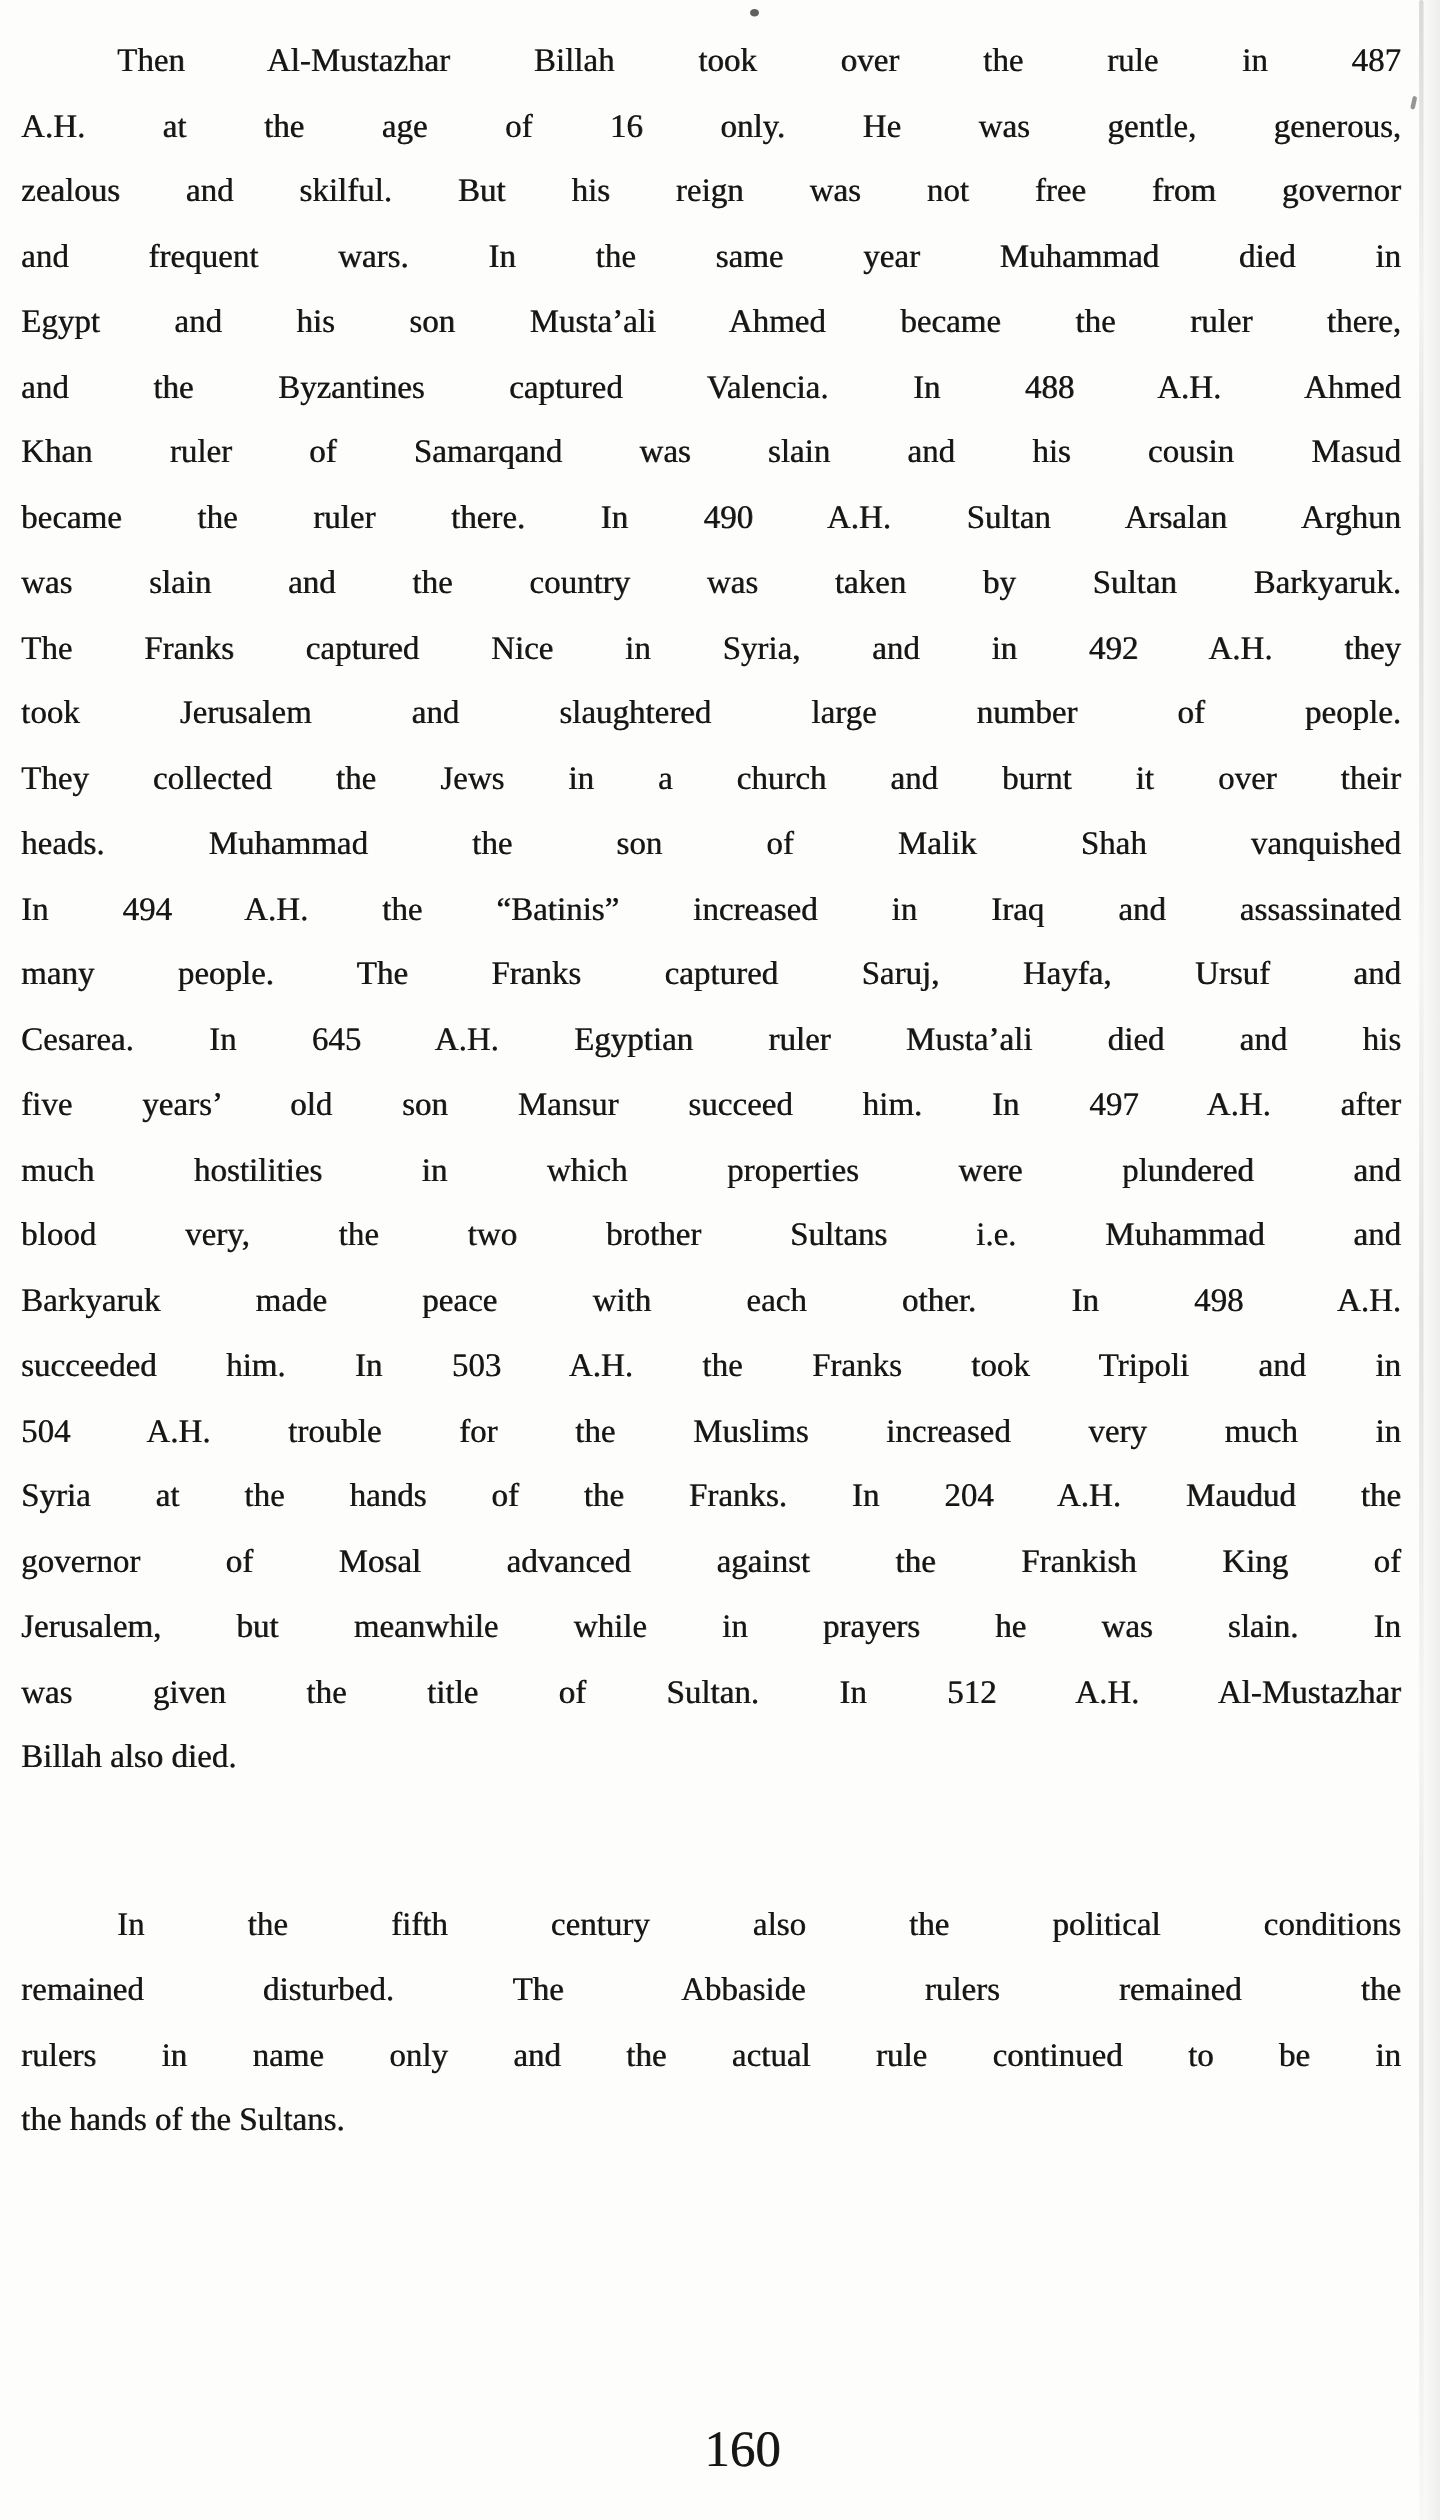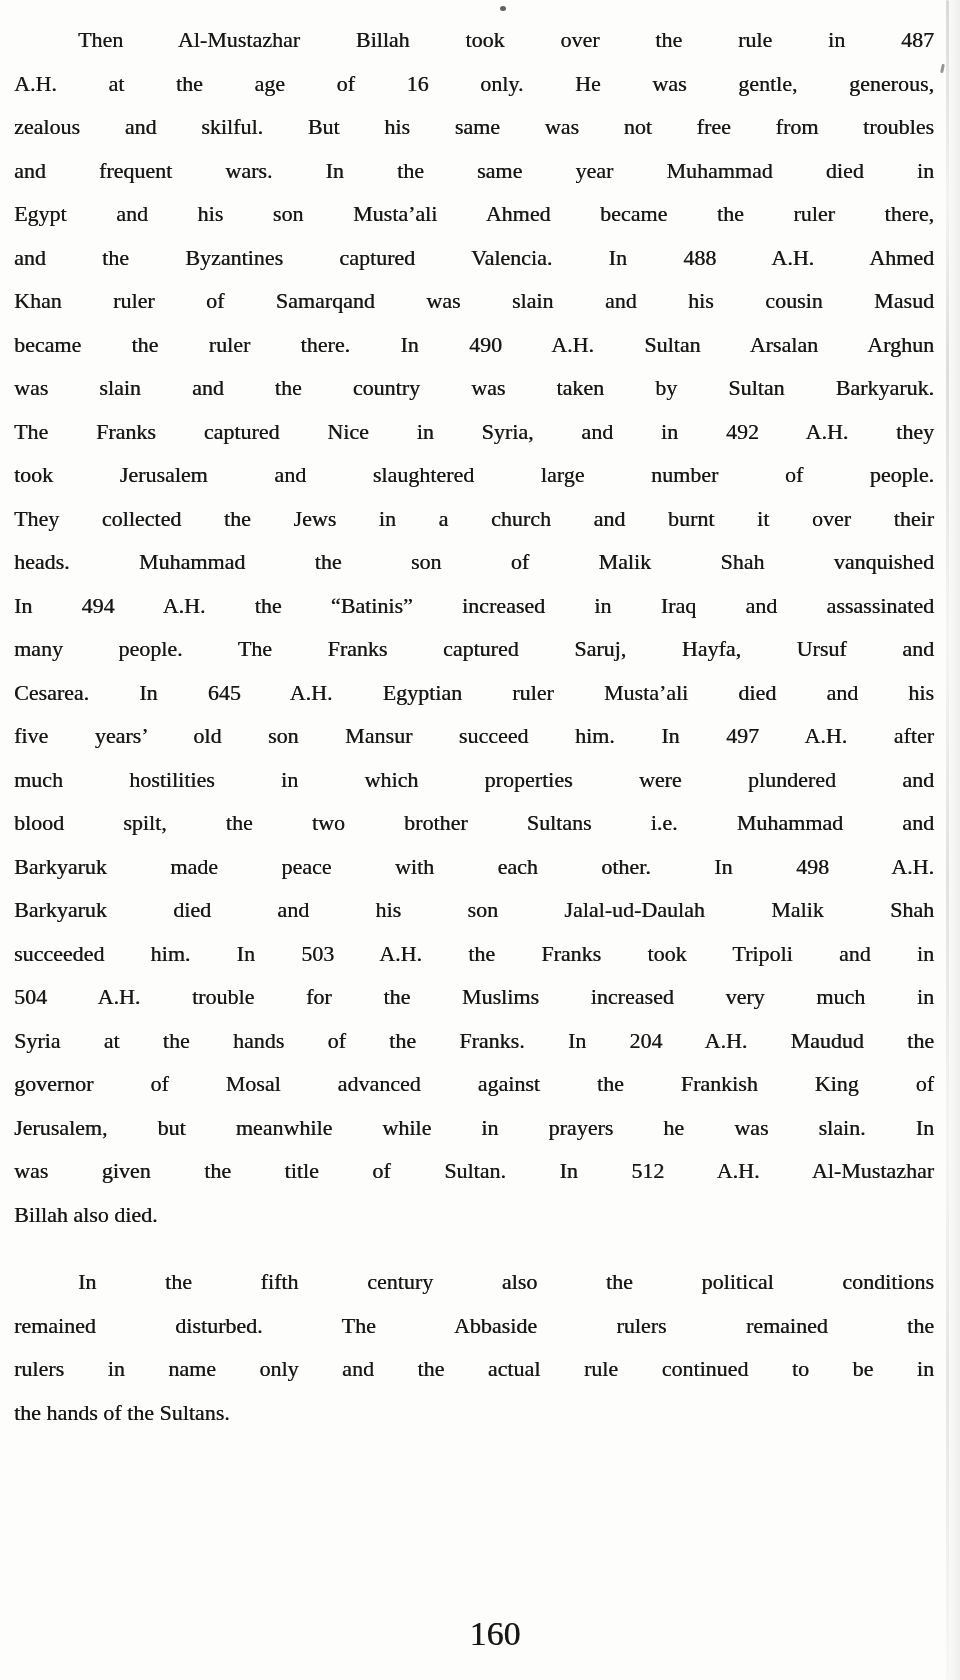--- a/index.html
+++ b/index.html
@@ -32,21 +32,21 @@
     text-align-last: justify;
     text-shadow: 0.4px 0 0 rgba(10,10,10,0.75);
   }
   .paragraph .line.last {
     text-align-last: left;
   }
   .paragraph .line:first-child {
     text-indent: 64px;
   }
   .paragraph + .paragraph {
-    margin-top: 24px;
+    margin-top: 68px;
   }
   .page-number {
     position: absolute;
     top: 1612px;
     left: 0;
     width: 990px;              
     text-align: center;
     font-size: 34px;
     line-height: 44px;
     text-shadow: 0.4px 0 0 rgba(10,10,10,0.75);
@@ -100,39 +100,38 @@
   }
 </style>
 </head>
 <body>
 
 <div class="page">
   <div class="text-block">
     <div class="paragraph">
         <div class="line">Then Al-Mustazhar Billah took over the rule in 487</div>
         <div class="line">A.H. at the age of 16 only. He was gentle, generous,</div>
-        <div class="line">zealous and skilful. But his same was not free from troubles</div>
+        <div class="line">zealous and skilful. But his reign was not free from governor</div>
         <div class="line">and frequent wars. In the same year Muhammad died in</div>
         <div class="line">Egypt and his son Musta’ali Ahmed became the ruler there,</div>
         <div class="line">and the Byzantines captured Valencia. In 488 A.H. Ahmed</div>
         <div class="line">Khan ruler of Samarqand was slain and his cousin Masud</div>
         <div class="line">became the ruler there. In 490 A.H. Sultan Arsalan Arghun</div>
         <div class="line">was slain and the country was taken by Sultan Barkyaruk.</div>
         <div class="line">The Franks captured Nice in Syria, and in 492 A.H. they</div>
         <div class="line">took Jerusalem and slaughtered large number of people.</div>
         <div class="line">They collected the Jews in a church and burnt it over their</div>
         <div class="line">heads. Muhammad the son of Malik Shah vanquished</div>
         <div class="line">In 494 A.H. the “Batinis” increased in Iraq and assassinated</div>
         <div class="line">many people. The Franks captured Saruj, Hayfa, Ursuf and</div>
         <div class="line">Cesarea. In 645 A.H. Egyptian ruler Musta’ali died and his</div>
         <div class="line">five years’ old son Mansur succeed him. In 497 A.H. after</div>
         <div class="line">much hostilities in which properties were plundered and</div>
-        <div class="line">blood spilt, the two brother Sultans i.e. Muhammad and</div>
+        <div class="line">blood very, the two brother Sultans i.e. Muhammad and</div>
         <div class="line">Barkyaruk made peace with each other. In 498 A.H.</div>
-        <div class="line">Barkyaruk died and his son Jalal-ud-Daulah Malik Shah</div>
         <div class="line">succeeded him. In 503 A.H. the Franks took Tripoli and in</div>
         <div class="line">504 A.H. trouble for the Muslims increased very much in</div>
         <div class="line">Syria at the hands of the Franks. In 204 A.H. Maudud the</div>
         <div class="line">governor of Mosal advanced against the Frankish King of</div>
         <div class="line">Jerusalem, but meanwhile while in prayers he was slain. In</div>
         <div class="line">was given the title of Sultan. In 512 A.H. Al-Mustazhar</div>
         <div class="line last">Billah also died.</div>
       </div>
     <div class="paragraph">
         <div class="line">In the fifth century also the political conditions</div>

